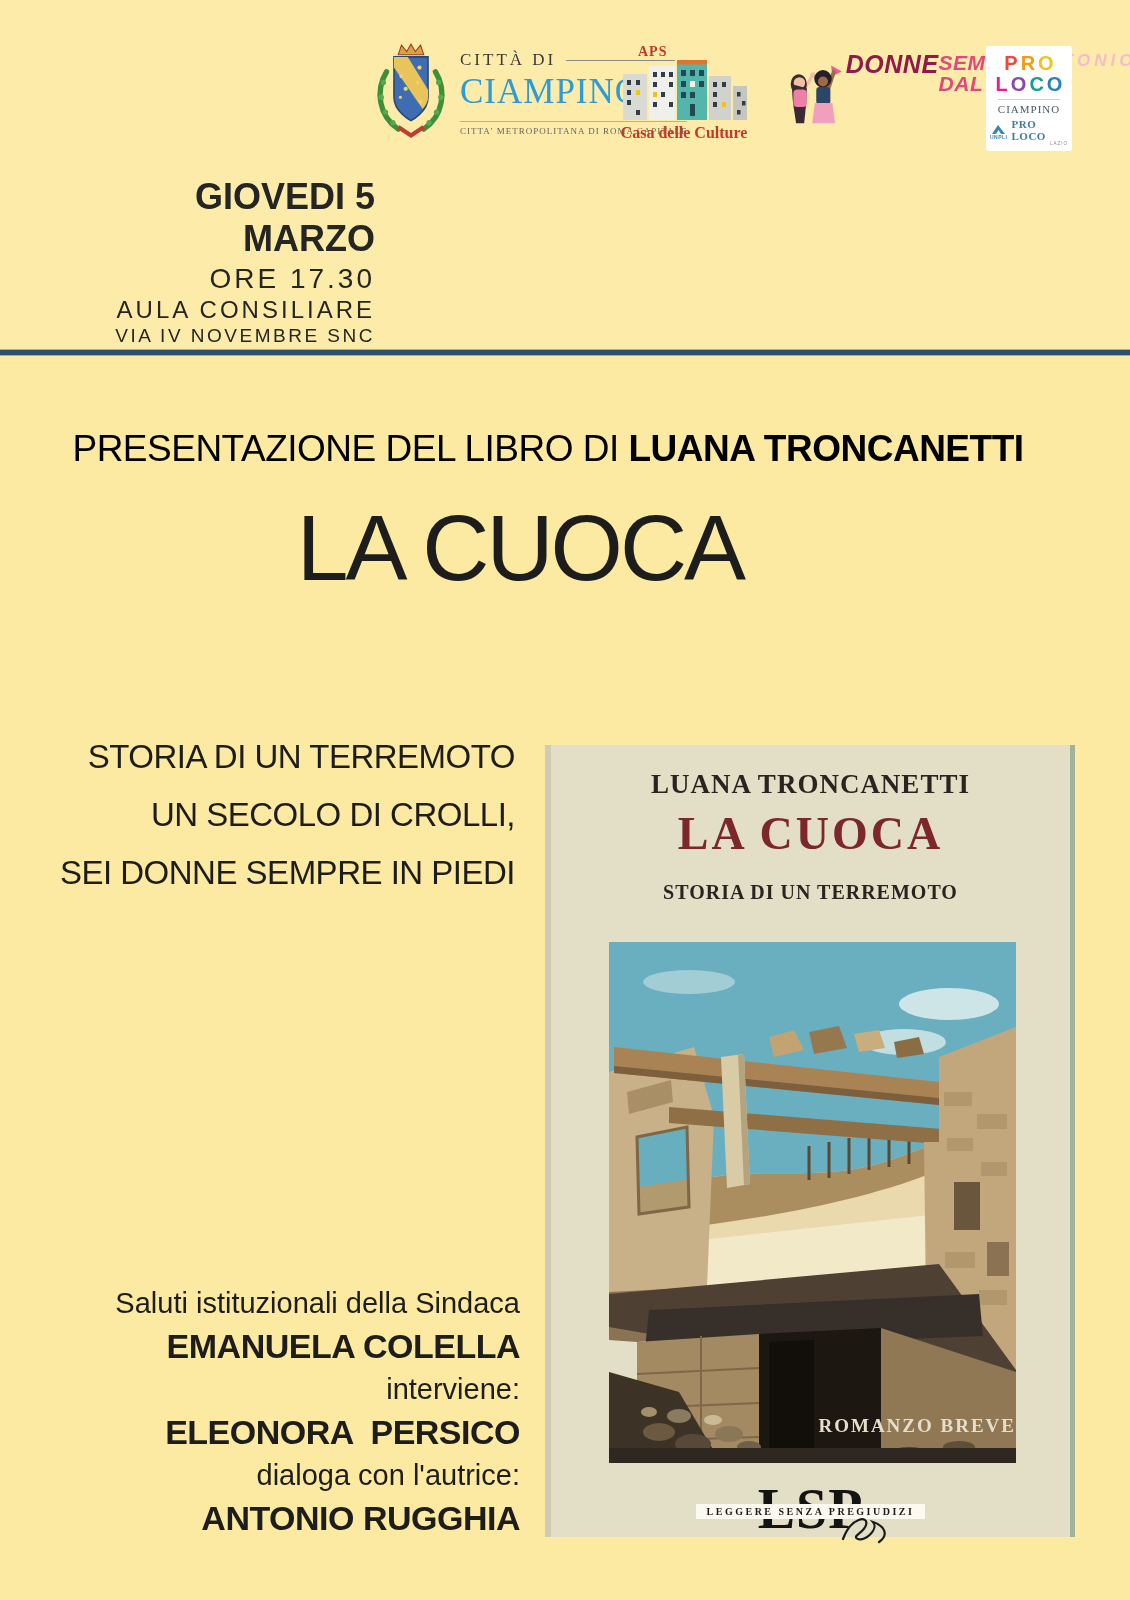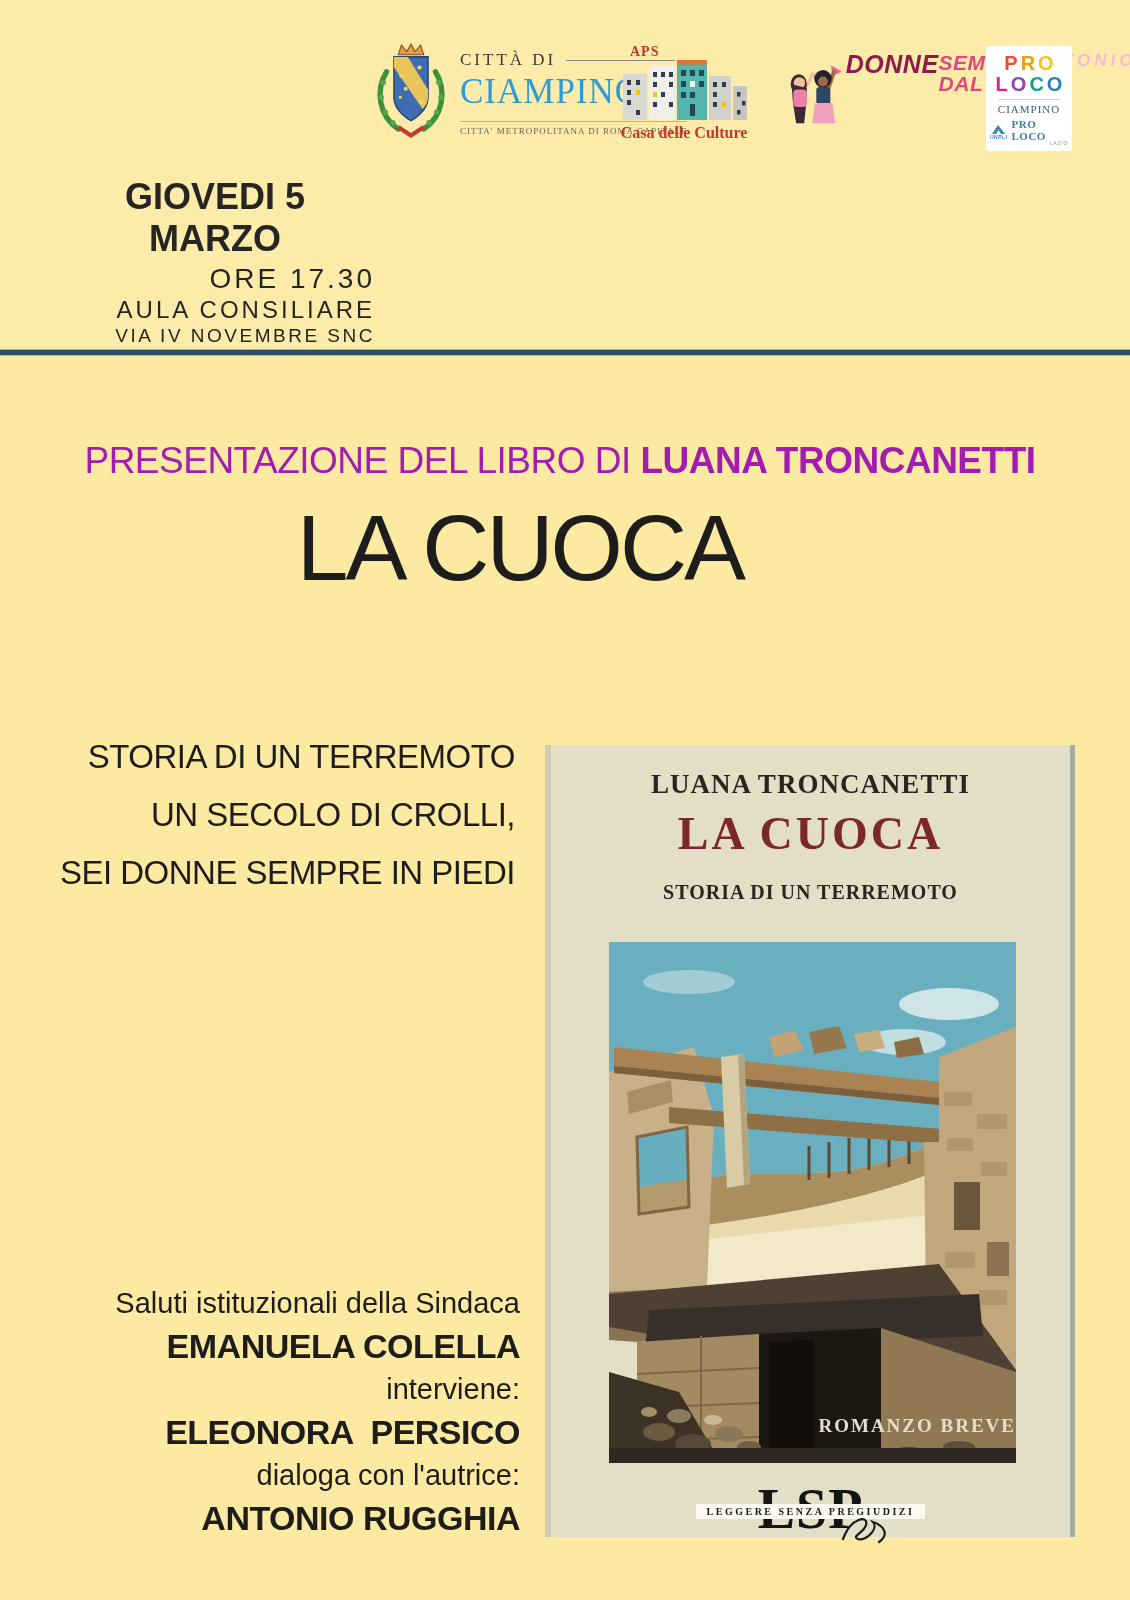--- a/index.html
+++ b/index.html
@@ -11,21 +11,21 @@
   .logo{position:absolute;display:flex;}
   .ciampino{left:372px;top:42px;align-items:center;gap:10px;}
   .ciampino-text{display:flex;flex-direction:column;}
   .citta-row{display:flex;align-items:center;gap:10px;width:215px;}
   .citta-di{font-family:"Liberation Serif",serif;font-size:17px;letter-spacing:3px;color:#3c3a36;}
   .citta-rule{flex:1;border-top:1.5px solid #8d8a82;}
   .ciampino-name{font-family:"Liberation Serif",serif;font-size:35px;letter-spacing:1px;color:#2f9bd6;margin-top:2px;}
   .ciampino-sub{font-family:"Liberation Serif",serif;font-size:9px;letter-spacing:1px;color:#6b635a;margin-top:9px;border-top:1px solid #b5afa3;padding-top:4px;}
 
   .casa{left:618px;top:44px;flex-direction:column;align-items:center;width:132px;}
-  .casa-aps{font-family:"Liberation Serif",serif;font-weight:bold;font-size:14px;color:#c0392b;letter-spacing:1px;align-self:flex-start;margin-left:12px;}
+  .casa-aps{font-family:"Liberation Serif",serif;font-weight:bold;font-size:14px;color:#c0392b;letter-spacing:1px;align-self:flex-start;margin-left:20px;}
   .casa-name{font-family:"Liberation Serif",serif;font-weight:bold;font-size:16px;color:#c0392b;margin-top:2px;white-space:nowrap;}
 
   .donne{left:788px;top:52px;align-items:flex-start;gap:4px;}
   .donne-text{display:flex;flex-direction:row;line-height:1.02;font-style:italic;}
   .donne-l1{font-size:25px;font-weight:bold;color:#8e1b4c;letter-spacing:.5px;}
   .donne-l2{font-size:21px;font-weight:bold;color:#e2487e;letter-spacing:.5px;}
   .donne-l3{font-size:17px;font-weight:bold;color:#f4bccd;letter-spacing:4px;}
   .donne-sub{font-size:6.5px;color:#cf3a3a;margin-top:2px;letter-spacing:.2px;}
 
   .proloco{left:986px;top:46px;flex-direction:column;width:78px;background:#ffffff;border-radius:3px;padding:7px 4px 5px 4px;align-items:center;}
@@ -33,29 +33,29 @@
   .pl-divider{width:62px;border-top:1px solid #cfcfcf;margin:4px 0 3px 0;}
   .pl-city{font-family:"Liberation Serif",serif;font-size:11px;letter-spacing:1px;color:#4a5a66;}
   .pl-bottom{display:flex;align-items:center;gap:4px;margin-top:3px;}
   .pl-unpli{display:flex;flex-direction:column;align-items:center;}
   .pl-unpli-label{font-size:5px;font-weight:bold;color:#3a85b5;letter-spacing:.5px;}
   .pl-brand{font-family:"Liberation Serif",serif;font-size:11px;font-weight:bold;color:#3a7da5;letter-spacing:.5px;}
   .pl-region{font-size:4.5px;color:#8a8a8a;text-align:right;margin-top:-1px;letter-spacing:1px;}
 
   
   .event-block{position:absolute;left:55px;top:176px;width:320px;text-align:right;color:#252523;}
-  .event-date{font-size:36px;font-weight:bold;letter-spacing:0;line-height:42px;text-align:center;}
+  .event-date{font-size:36px;font-weight:bold;letter-spacing:0;line-height:42px;text-align:right;}
   .event-time{font-size:28px;letter-spacing:3px;line-height:34px;margin-top:2px;}
   .event-venue{font-size:24px;letter-spacing:3px;line-height:28px;}
   .event-address{font-size:19px;letter-spacing:2.5px;line-height:24px;}
 
   .divider{position:absolute;left:0;top:349px;width:1130px;height:5px;background:#2d4f6a;border-top:1px solid #93b3c6;border-bottom:1px solid #93b3c6;}
 
   
-  .presentation{position:absolute;left:0;top:428px;width:1096px;text-align:center;font-size:37px;font-weight:400;letter-spacing:-.5px;color:#a21caf;margin:12px;}
+  .presentation{position:absolute;left:0;top:428px;width:1096px;text-align:center;font-size:37px;font-weight:400;letter-spacing:-.5px;color:#000000;margin:0;}
   .presentation .bold{font-weight:bold;}
   .book-title{position:absolute;left:0;top:498px;width:1040px;text-align:center;font-size:93px;font-weight:400;letter-spacing:-3px;color:#1d1d1b;margin:0;line-height:100px;}
 
   .tagline{position:absolute;left:0;top:728px;width:515px;text-align:right;color:#1d1d1b;font-size:33px;line-height:58px;letter-spacing:-.5px;}
 
   
   .book-cover{position:absolute;left:545px;top:745px;width:519px;height:792px;background:#e2dfc6;border-left:6px solid #cfccb6;border-right:5px solid #a2b19a;}
   .cover-author{position:absolute;top:24px;left:0;width:100%;text-align:center;font-family:"Liberation Serif",serif;font-weight:bold;font-size:27px;letter-spacing:1px;color:#2c2220;}
   .cover-title{position:absolute;top:62px;left:0;width:100%;text-align:center;font-family:"Liberation Serif",serif;font-weight:bold;font-size:46px;letter-spacing:3px;color:#7b272c;}
   .cover-subtitle{position:absolute;top:136px;left:0;width:100%;text-align:center;font-family:"Liberation Serif",serif;font-weight:bold;font-size:20px;letter-spacing:1px;color:#2c2220;}

